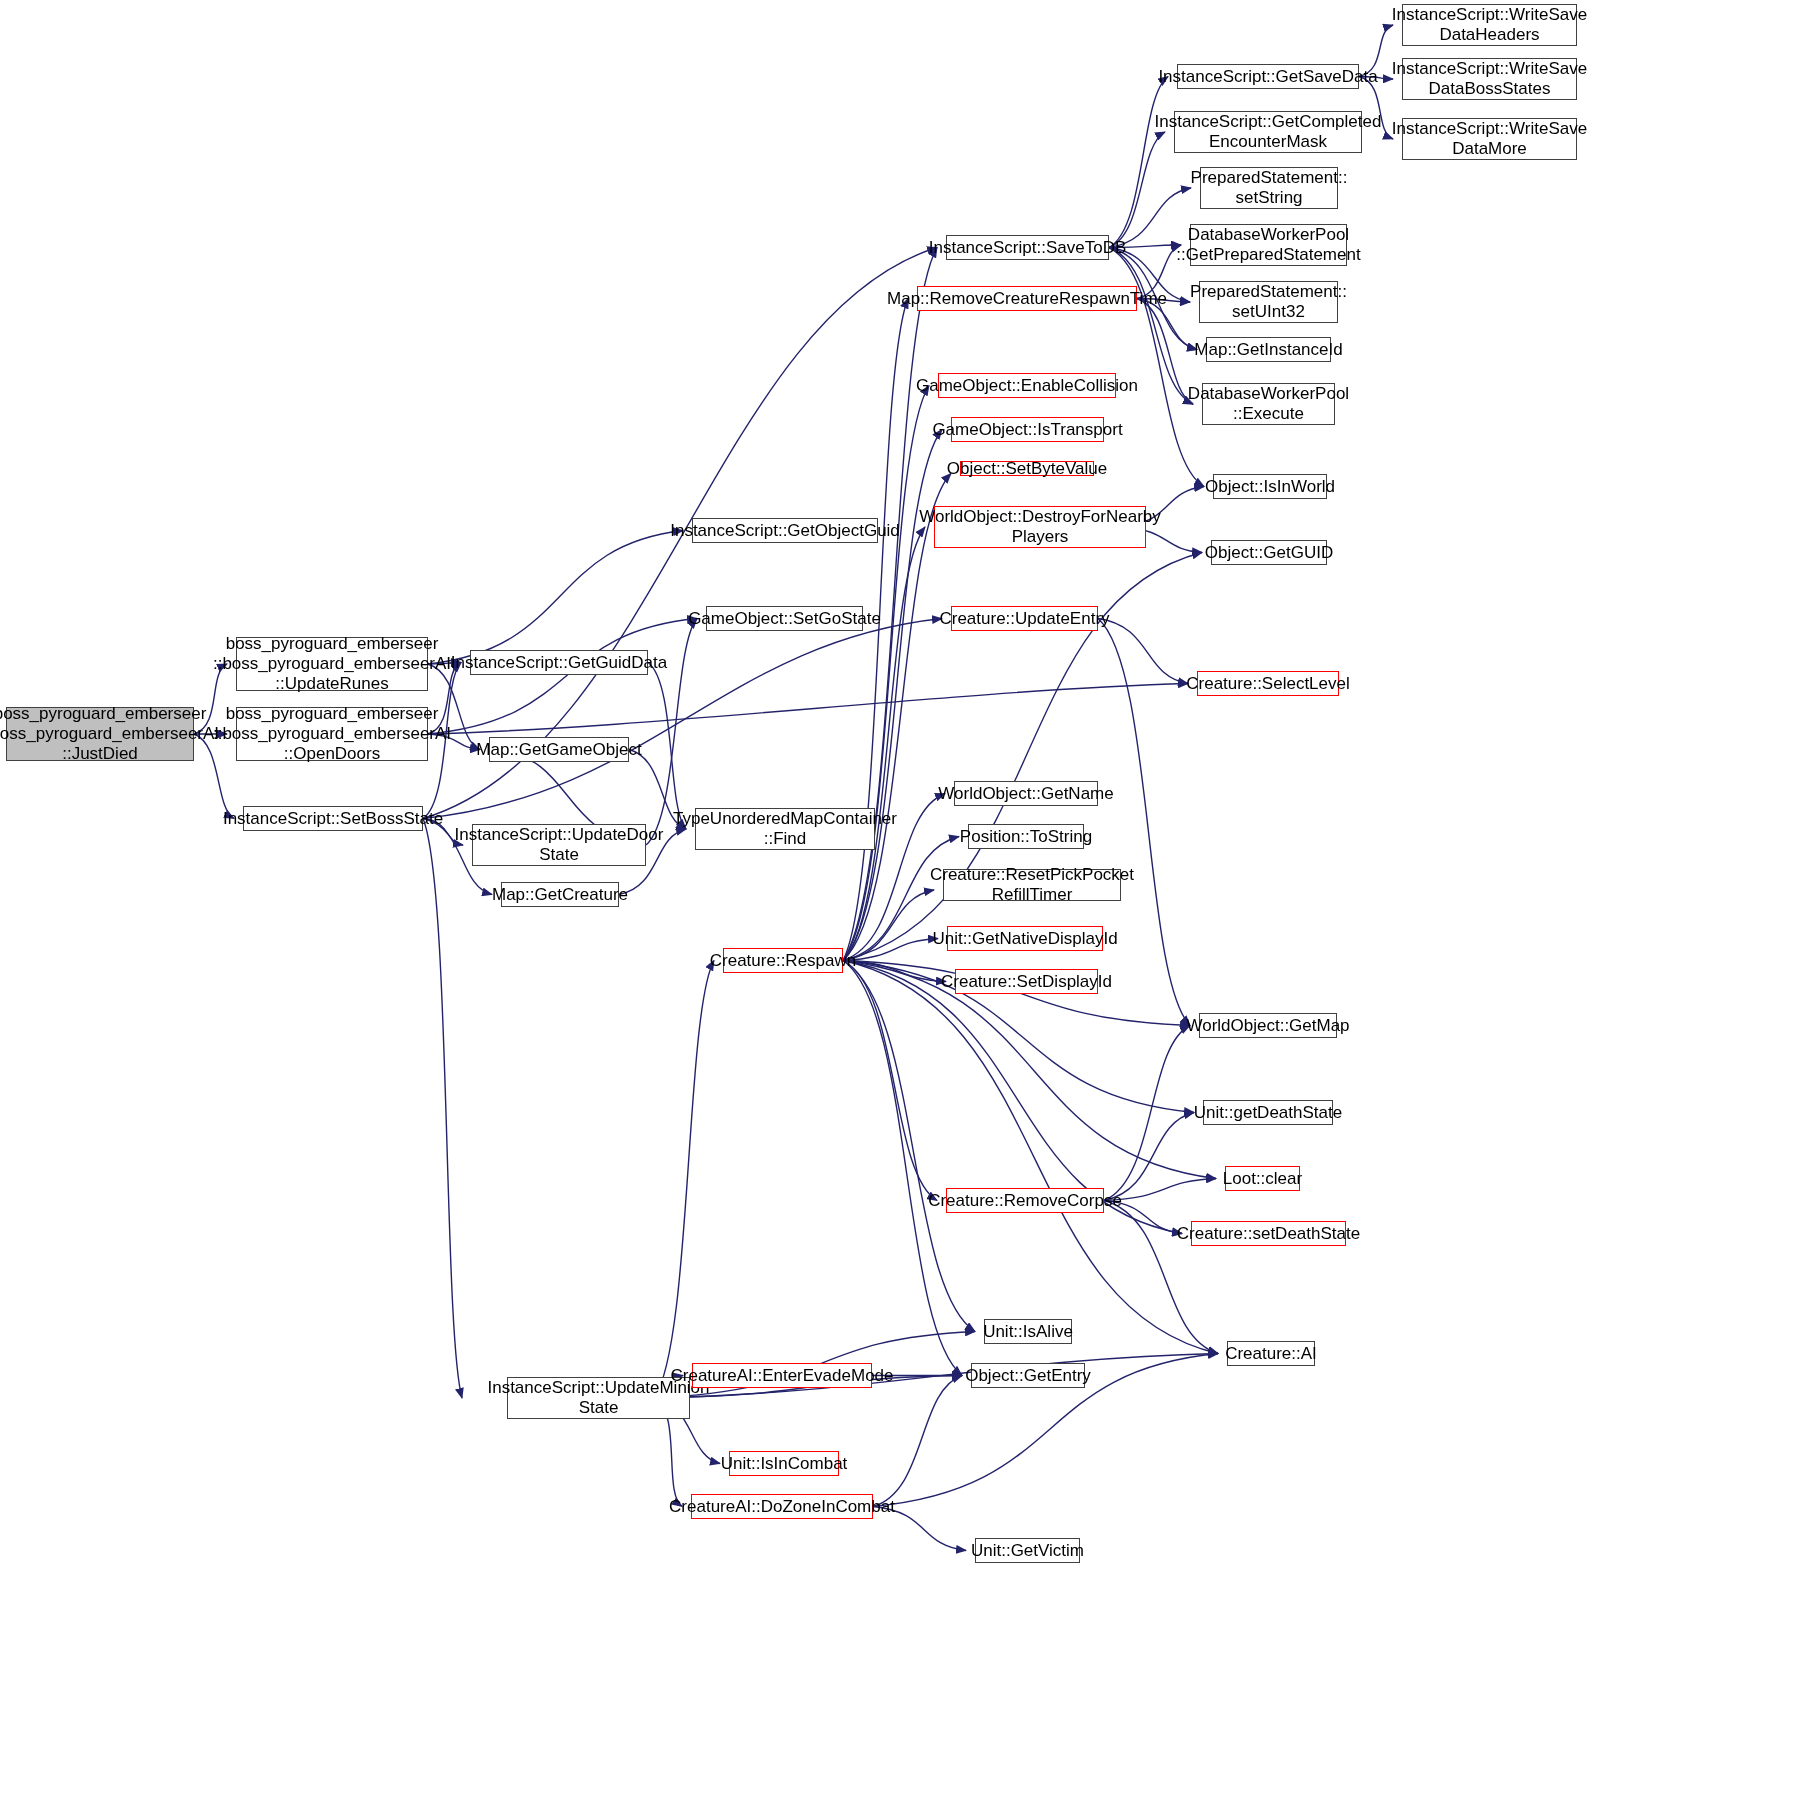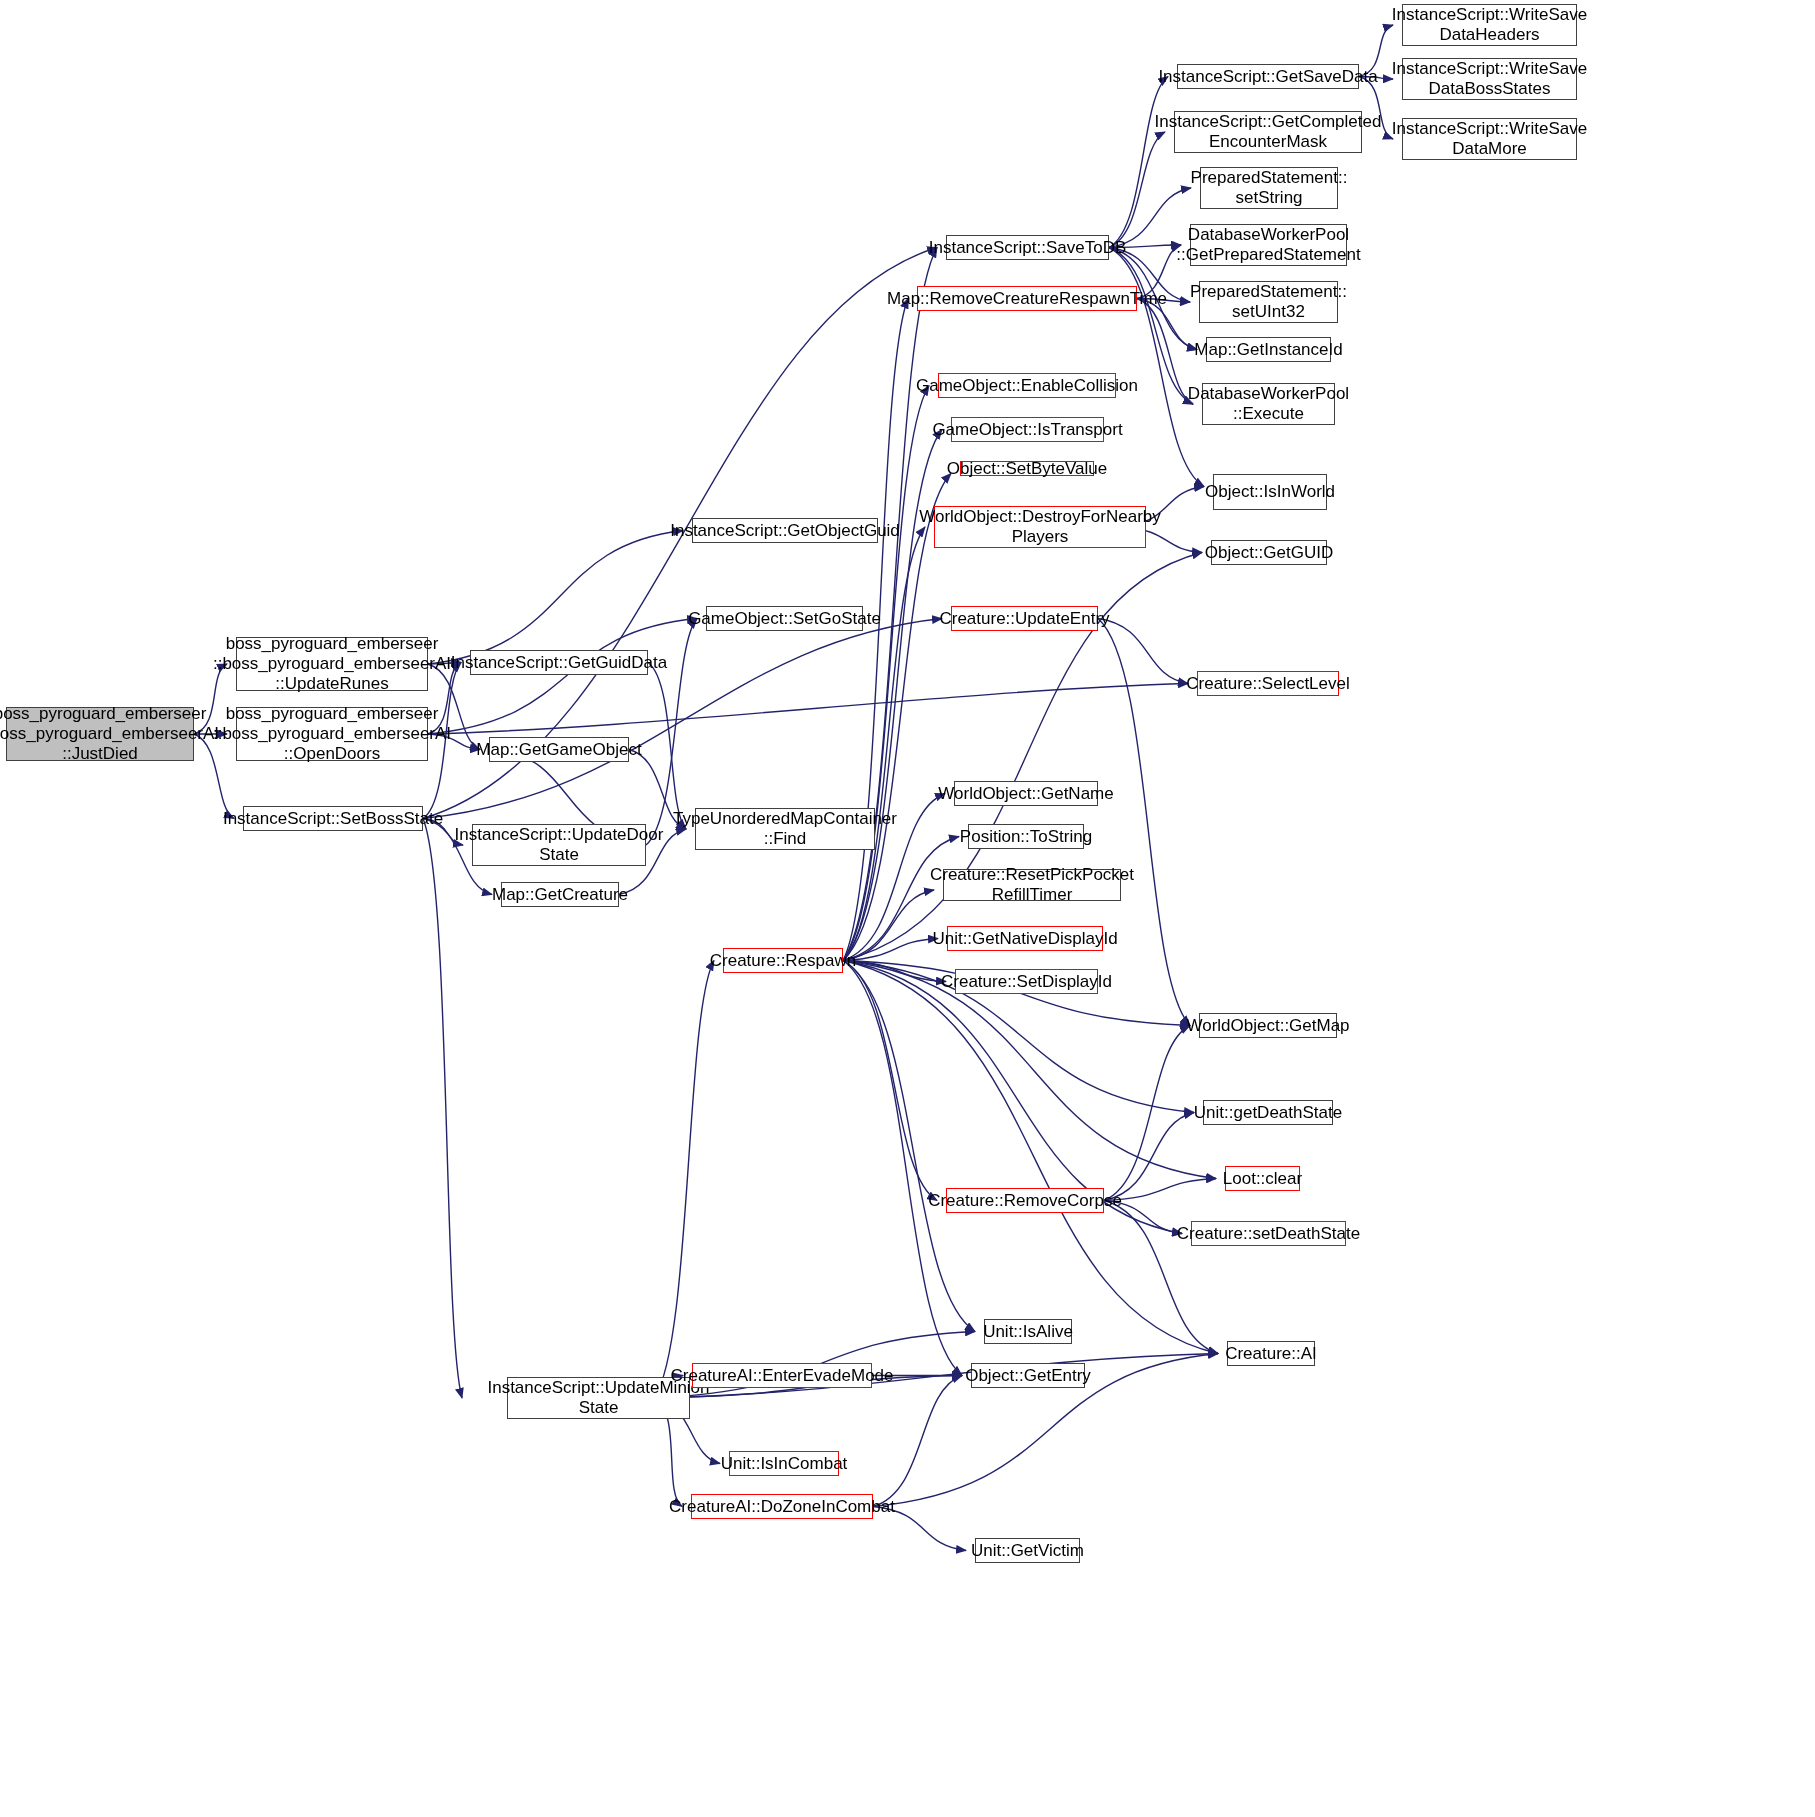--- a/index.html
+++ b/index.html
@@ -171,21 +171,21 @@
 EncounterMask</div>
       <div class="node thick" style="left: 1200px; top: 167px; width: 138px; height: 42px;">PreparedStatement::
 setString</div>
       <div class="node thick" style="left: 1190px; top: 224px; width: 157px; height: 42px;">DatabaseWorkerPool
 ::GetPreparedStatement</div>
       <div class="node thick" style="left: 1199px; top: 281px; width: 139px; height: 42px;">PreparedStatement::
 setUInt32</div>
       <div class="node thick" style="left: 1206px; top: 337px; width: 125px; height: 25px;">Map::GetInstanceId</div>
       <div class="node thick" style="left: 1202px; top: 383px; width: 133px; height: 42px;">DatabaseWorkerPool
 ::Execute</div>
-      <div class="node thick" style="left: 1213px; top: 474px; width: 114px; height: 36px;">Object::IsInWorld</div>
+      <div class="node thick" style="left: 1213px; top: 474px; width: 114px; height: 25px;">Object::IsInWorld</div>
       <div class="node thick" style="left: 1211px; top: 540px; width: 116px; height: 25px;">Object::GetGUID</div>
       <div class="node red" style="left: 1197px; top: 671px; width: 142px; height: 25px;">Creature::SelectLevel</div>
       <div class="node thick" style="left: 1199px; top: 1013px; width: 138px; height: 25px;">WorldObject::GetMap</div>
       <div class="node thick" style="left: 1203px; top: 1100px; width: 130px; height: 25px;">Unit::getDeathState</div>
       <div class="node red" style="left: 1225px; top: 1166px; width: 75px; height: 25px;">Loot::clear</div>
       <div class="node red" style="left: 1191px; top: 1221px; width: 155px; height: 25px;">Creature::setDeathState</div>
       <div class="node thick" style="left: 1227px; top: 1341px; width: 88px; height: 25px;">Creature::AI</div>
       <div class="node thick" style="left: 1402px; top: 4px; width: 175px; height: 42px;">InstanceScript::WriteSave
 DataHeaders</div>
       <div class="node thick" style="left: 1402px; top: 58px; width: 175px; height: 42px;">InstanceScript::WriteSave

